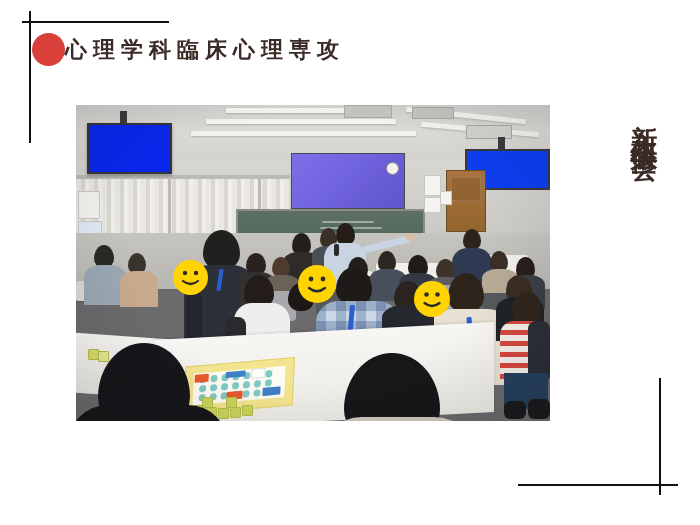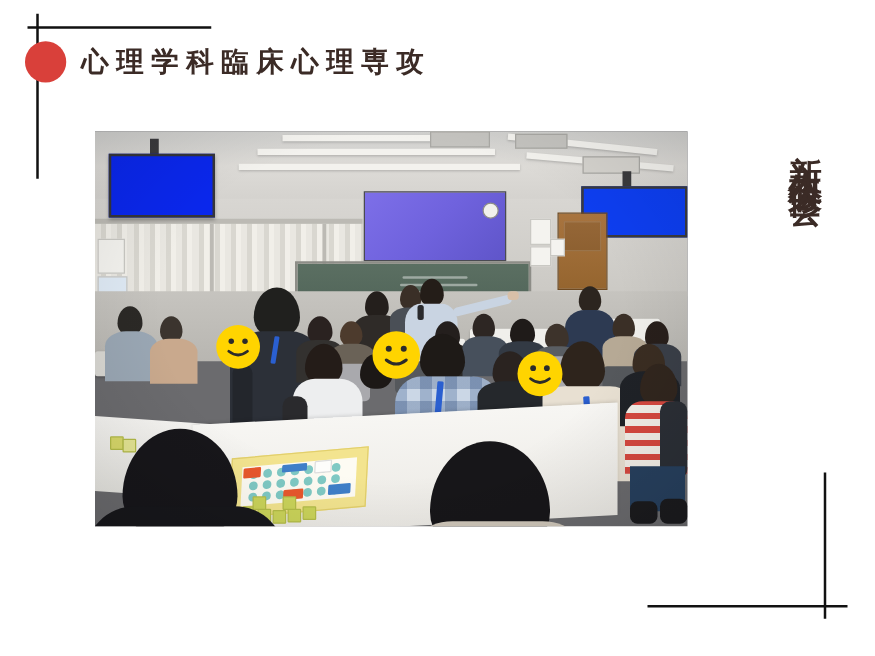--- a/index.html
+++ b/index.html
@@ -25,25 +25,25 @@
     background: #111111;
   }
   .rule-tl-h { left: 22px;  top: 21px;  width: 147px; height: 2px; }
   .rule-tl-v { left: 29px;  top: 11px;  width: 2px;   height: 132px; }
   .rule-br-h { left: 518px; top: 484px; width: 160px; height: 2px; }
   .rule-br-v { left: 659px; top: 378px; width: 2px;   height: 117px; }
 
   
   .heading {
     position: absolute;
-    left: 20px;
+    left: 32px;
     top: 33px;
     display: flex;
     align-items: center;
-    gap: 12px;
+    gap: 0;
   }
   .heading-dot {
     width: 33px;
     height: 33px;
     border-radius: 50%;
     background: #d9403a;
     flex: none;
   }
   .heading-text {
     font-size: 22px;

